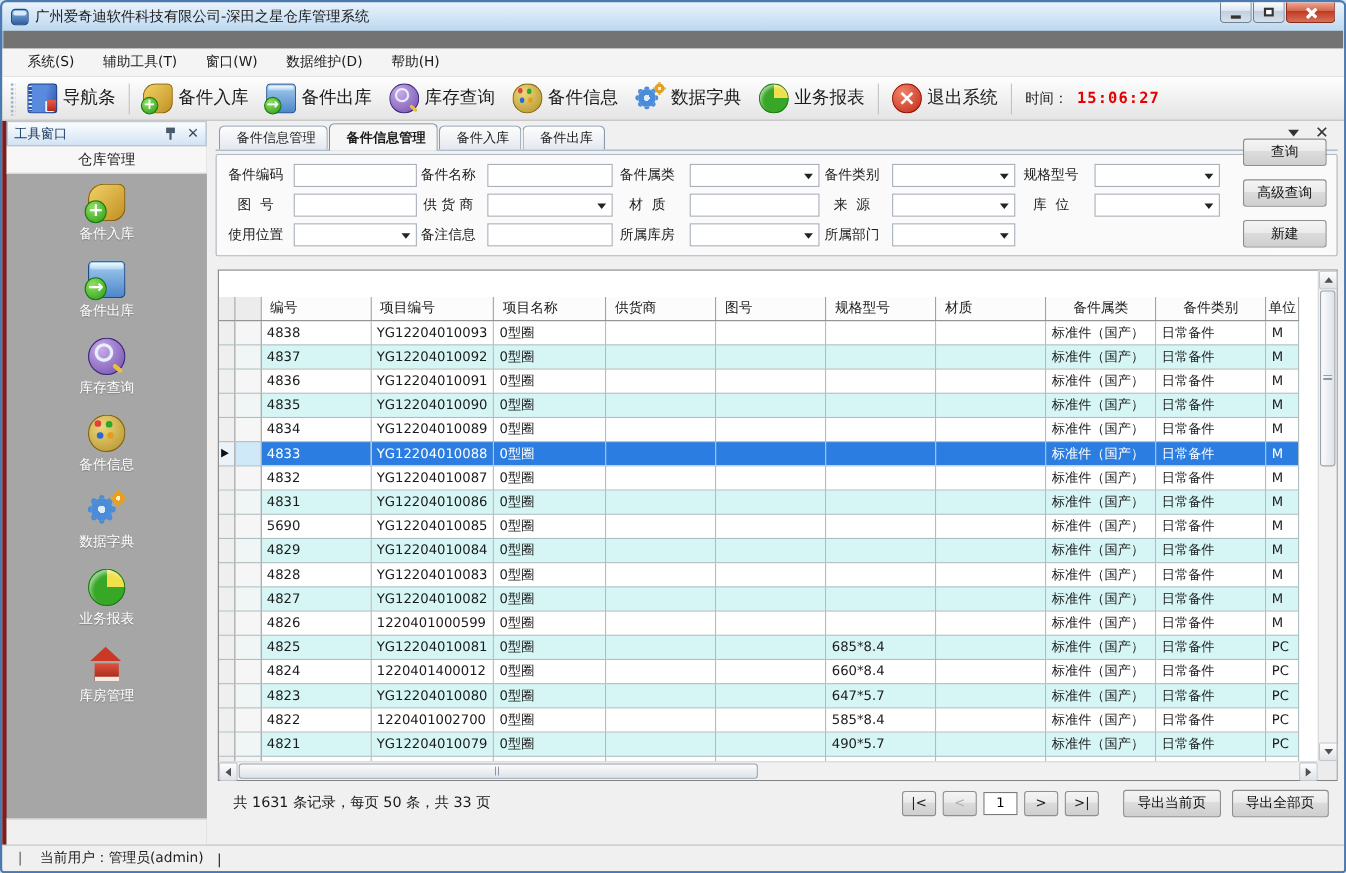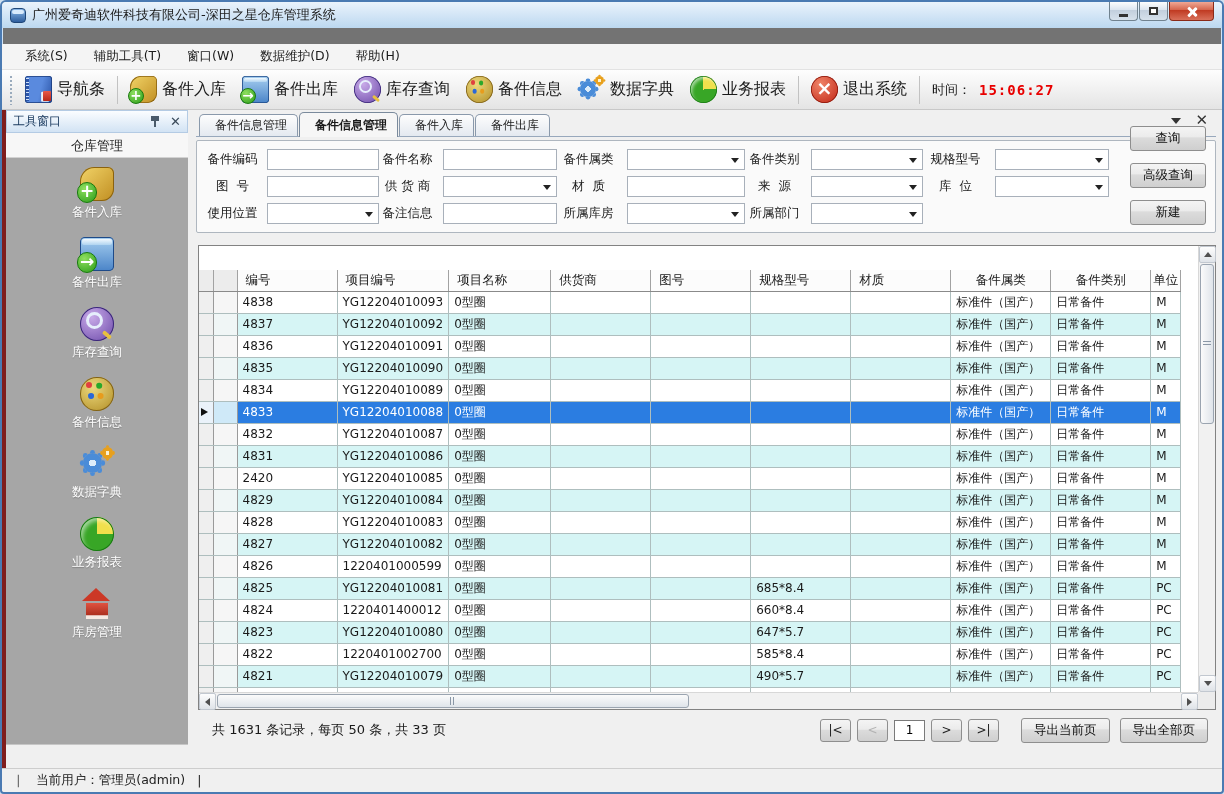--- a/index.html
+++ b/index.html
@@ -508,21 +508,21 @@
                   <td></td>
                   <td></td>
                   <td></td>
                   <td>标准件（国产）</td>
                   <td>日常备件</td>
                   <td>M</td>
                 </tr>
                 <tr>
                   <td class="ind"></td>
                   <td class="rowhead"></td>
-                  <td>2420</td>
+                  <td>5690</td>
                   <td>YG12204010085</td>
                   <td class="c-link">0型圈</td>
                   <td></td>
                   <td></td>
                   <td></td>
                   <td></td>
                   <td>标准件（国产）</td>
                   <td>日常备件</td>
                   <td>M</td>
                 </tr>

